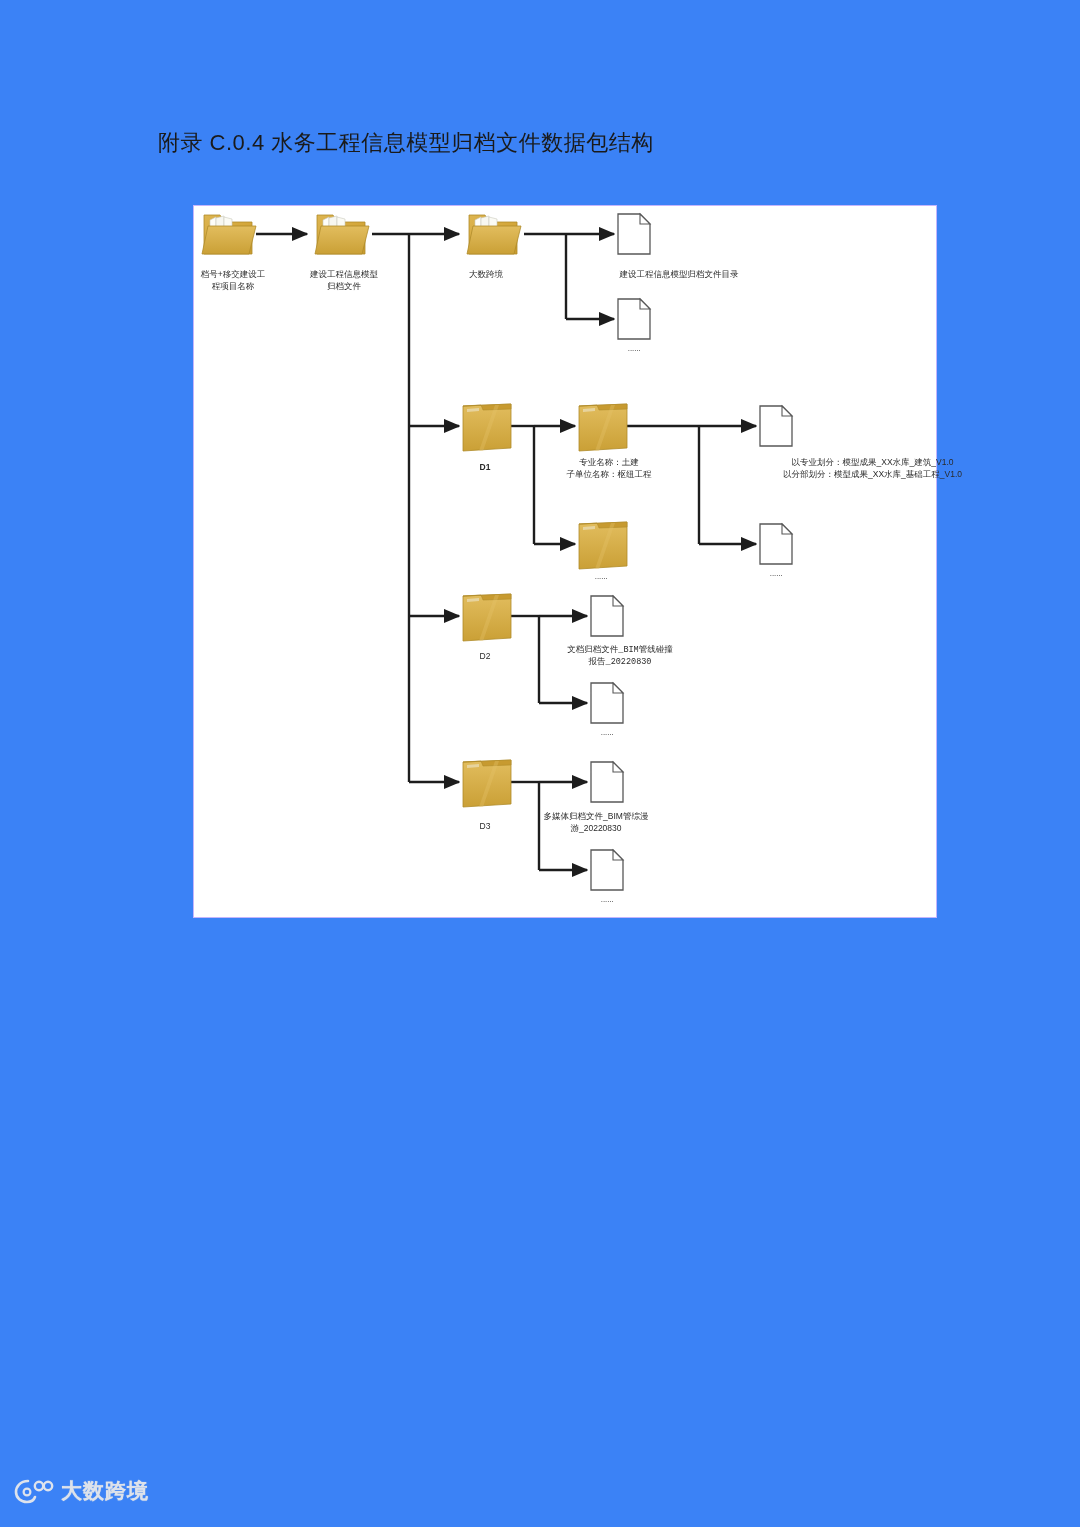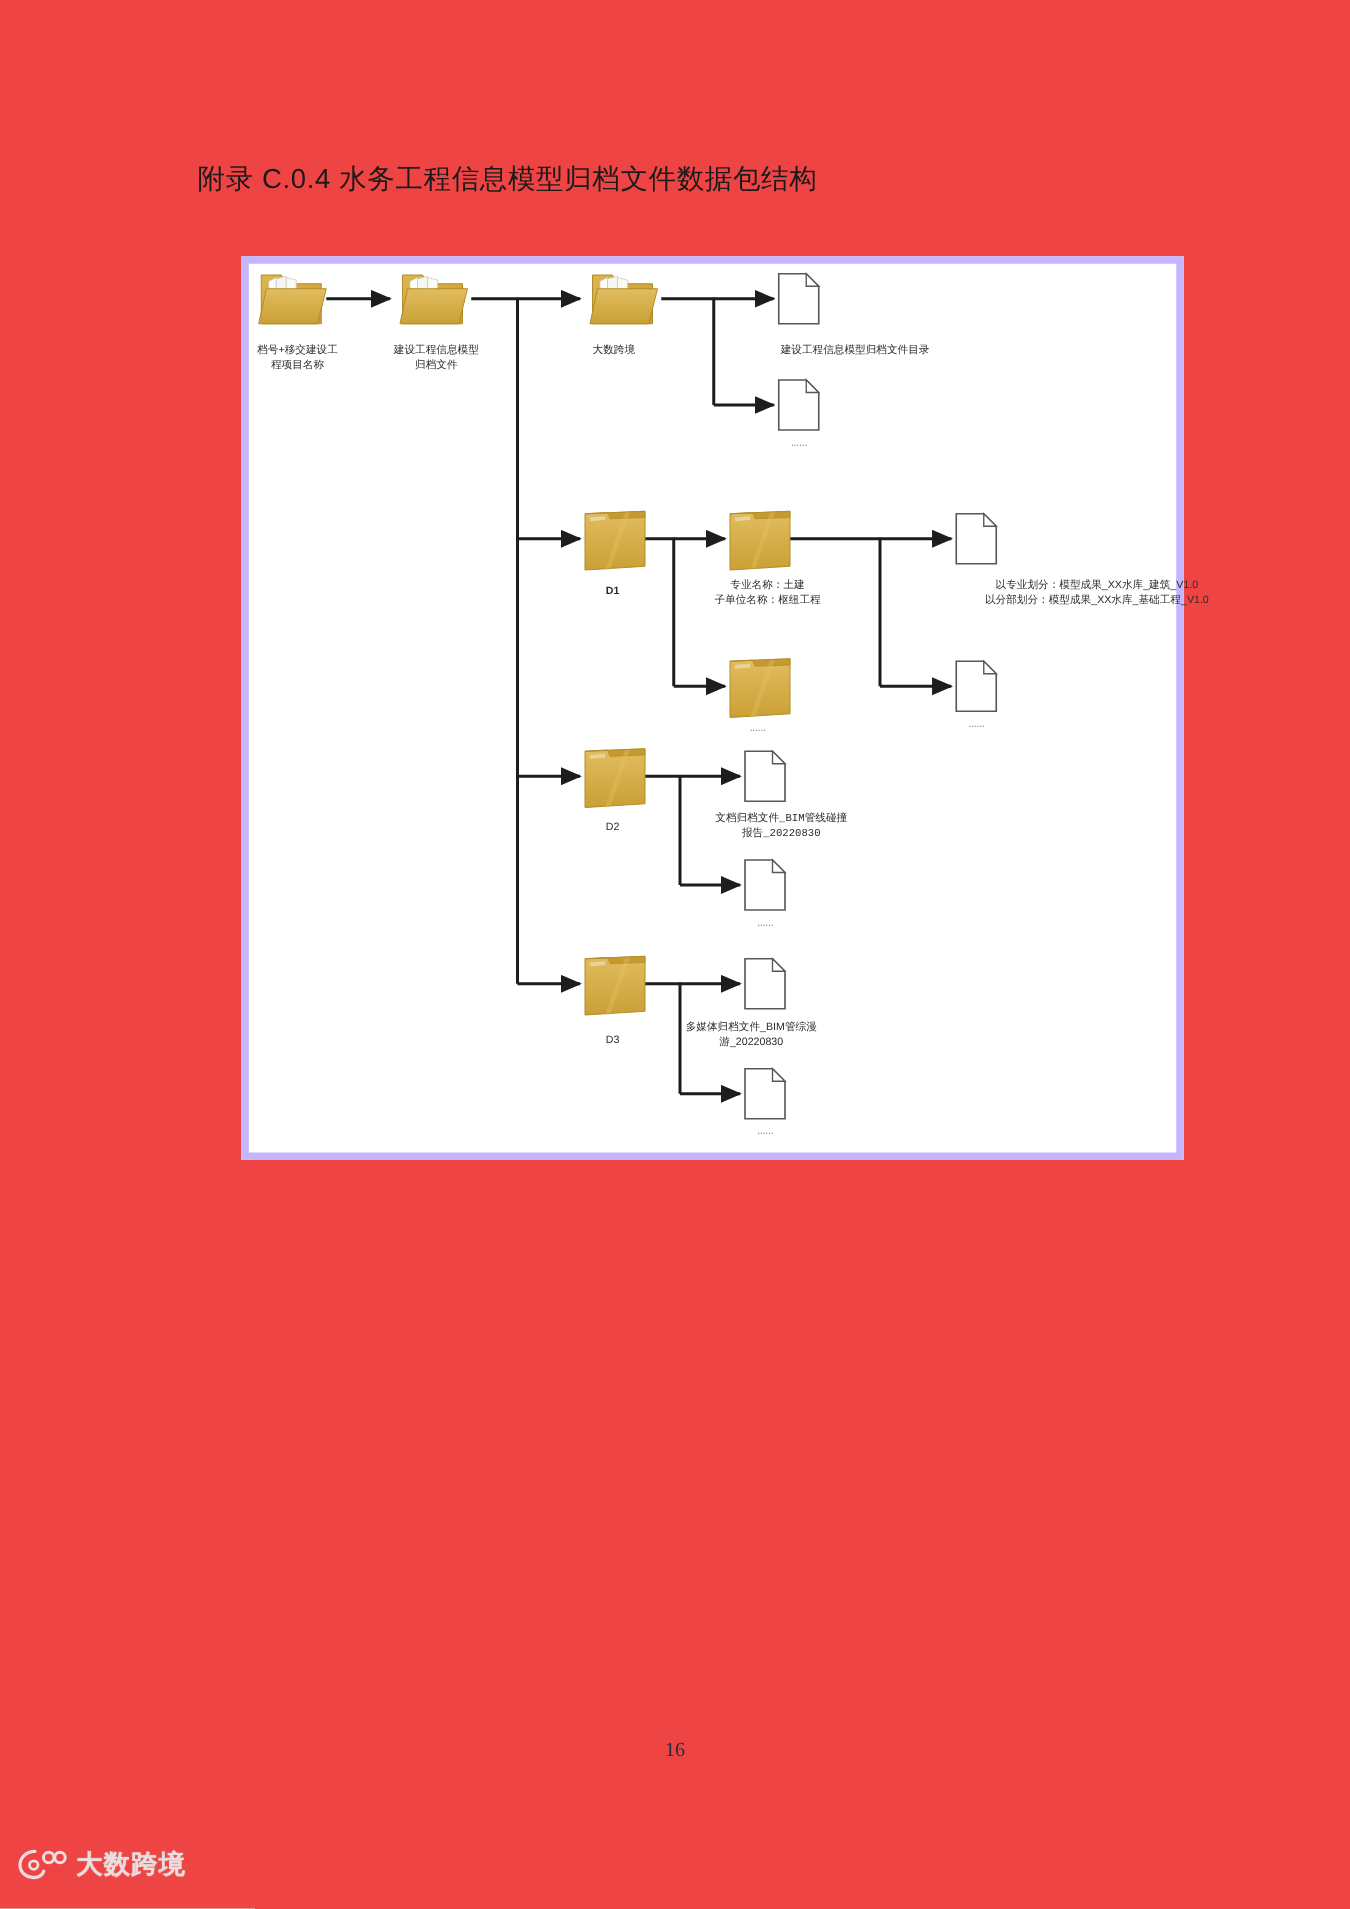--- a/index.html
+++ b/index.html
@@ -5,40 +5,40 @@
   html, body {
     margin: 0;
     padding: 0;
     background: #f2f2f2;
     font-family: "Liberation Sans", "DejaVu Sans", sans-serif;
   }
   #page {
     position: relative;
     width: 1080px;
     height: 1527px;
-    background: #ef4444;
+    background: #3b82f6;
     overflow: hidden;
   }
   #doc-title {
     position: absolute;
     left: 158px;
     top: 128px;
     font-size: 22px;
     color: #1a1a1a;
     letter-spacing: 0.5px;
     white-space: nowrap;
     font-family: "Liberation Sans", "DejaVu Sans", sans-serif;
   }
   #diagram-frame {
     position: absolute;
     left: 193px;
     top: 205px;
     width: 742px;
     height: 711px;
-    border: 6px solid #c4b5fd;
+    border: 1px solid #c4b5fd;
     background: #ffffff;
   }
   #diagram-canvas {
     position: absolute;
     left: 0;
     top: 0;
     width: 742px;
     height: 711px;
   }
   .node-label {
@@ -272,21 +272,20 @@
 
     <div class="node-label" style="left:262px; top:614px; width:58px;">D3</div>
 
     <div class="node-label" style="left:332px; top:604px; width:140px;text-align:center;">多媒体归档文件_BIM管综漫
 游_20220830</div>
 
     <div class="dots-label" style="left:387px; top:691px; width:52px;">······</div>
 
   </div>
 
-  <div id="page-number">16</div>
 
   <div id="watermark">
     <svg width="40" height="26" viewBox="0 0 40 26">
       <path d="M14,3 C6,3 2,9 2,14 C2,20 7,24 13,24 C17,24 20,22 21,19" fill="none" stroke="#ececec" stroke-width="2.6" stroke-linecap="round"></path>
       <circle cx="13" cy="14" r="3.4" fill="none" stroke="#ececec" stroke-width="2.2"></circle>
       <circle cx="25" cy="8" r="4.2" fill="none" stroke="#ececec" stroke-width="2.4"></circle>
       <circle cx="34" cy="8" r="4.2" fill="none" stroke="#ececec" stroke-width="2.4"></circle>
     </svg>
     <span class="wm-text">大数跨境</span>
   </div>

